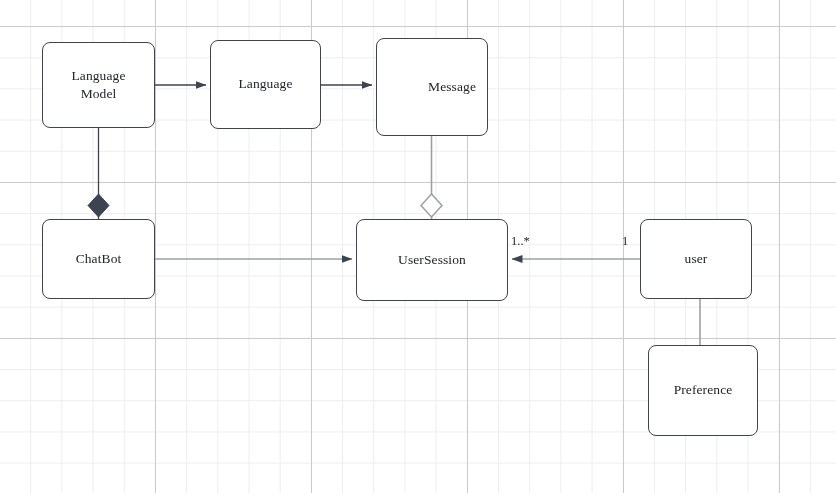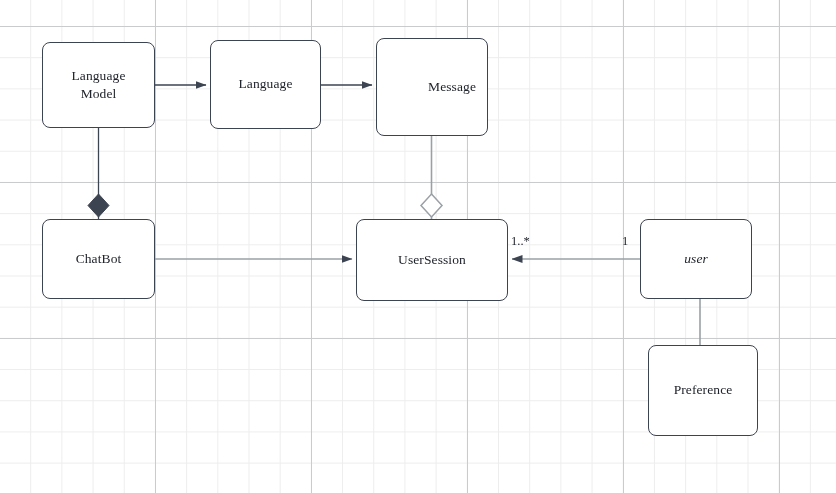--- a/index.html
+++ b/index.html
@@ -134,21 +134,21 @@
   </div>
 
   <div class="node" style="left:42px; top:219px; width:113px; height:80px;align-items:center;">
     <span class="node-label">ChatBot</span>
   </div>
 
   <div class="node" style="left:356px; top:219px; width:152px; height:82px;justify-content:center;">
     <span class="node-label">UserSession</span>
   </div>
 
-  <div class="node" style="left:640px; top:219px; width:112px; height:80px;font-style:italic;">
+  <div class="node" style="left:640px; top:219px; width:112px; height:80px;">
     <span class="node-label">user</span>
   </div>
 
   <div class="node" style="left:648px; top:345px; width:110px; height:91px;">
     <span class="node-label">Preference</span>
   </div>
 
   <div class="edge-label" style="left:511px; top:235px;">1..*</div>
 
   <div class="edge-label" style="left:622px; top:235px;">1</div>

